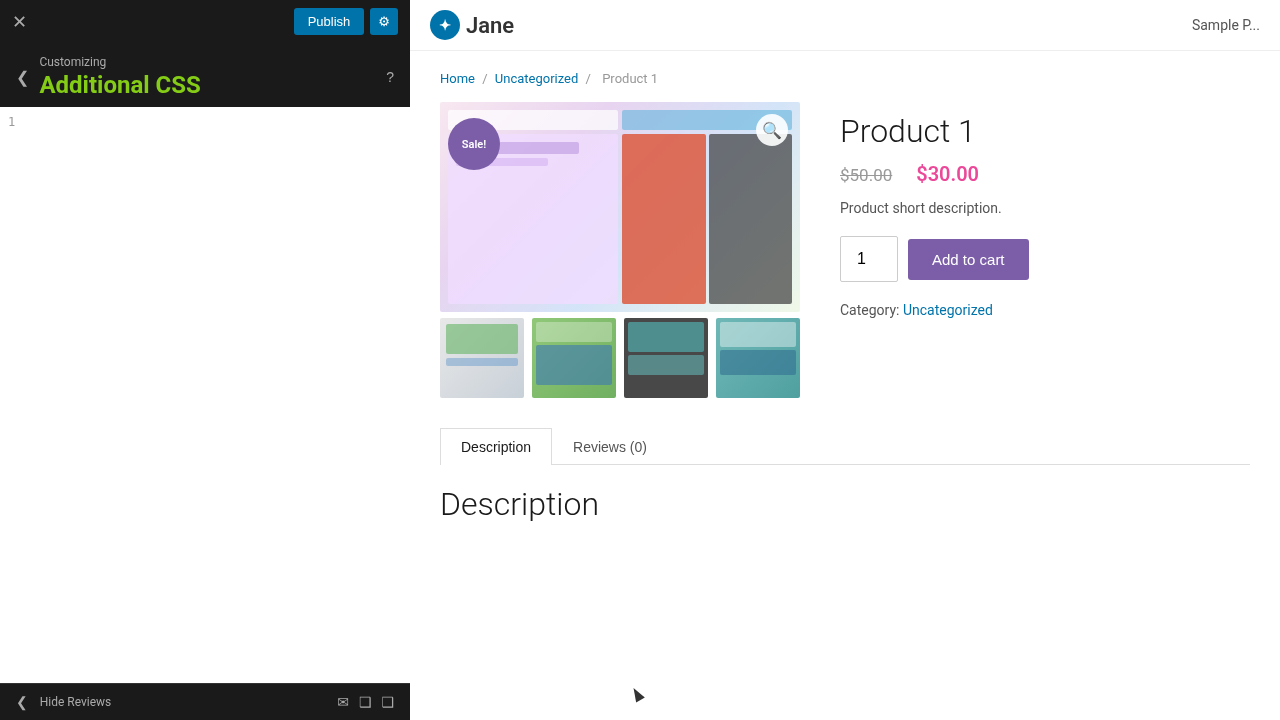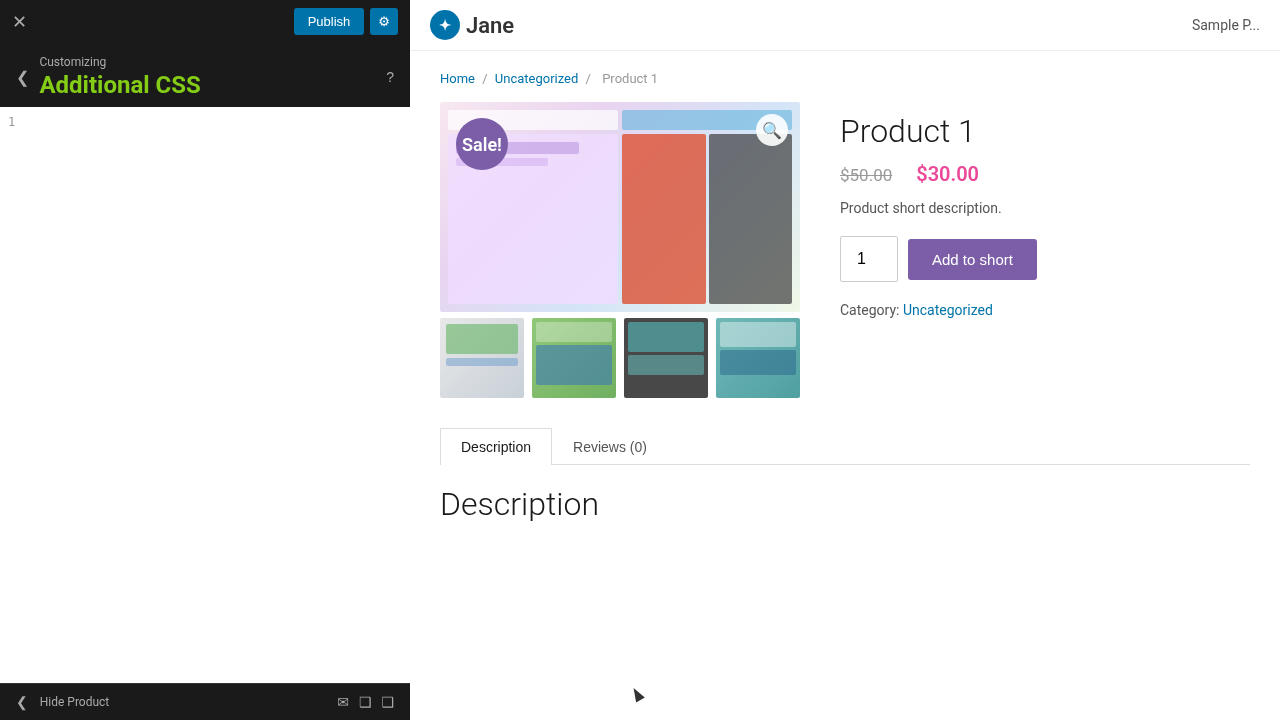--- a/index.html
+++ b/index.html
@@ -204,30 +204,30 @@
     }
 
     
     .product-images {
       flex: 0 0 360px;
       position: relative;
     }
     .sale-badge {
       position: absolute;
       top: 16px;
-      left: 16px;
+      left: 8px;
       background: #7B5EA7;
       color: #fff;
       border-radius: 50%;
       width: 52px;
       height: 52px;
       display: flex;
       align-items: center;
       justify-content: center;
-      font-size: 18px;
+      font-size: 11px;
       font-weight: 600;
       z-index: 2;
     }
     .zoom-icon {
       position: absolute;
       top: 12px;
       right: 12px;
       background: rgba(255,255,255,0.9);
       border-radius: 50%;
       width: 32px;
@@ -417,21 +417,21 @@
       <button class="help-icon">?</button>
     </div>
   </div>
 
   <div class="css-editor-area">
     <span class="line-number">1</span>
   </div>
 
   <div class="left-panel-footer">
     <button class="footer-arrow">❮</button>
-    <span class="footer-hide">Hide Product</span>
+    <span class="footer-hide">Hide Reviews</span>
     <div class="footer-icons">
       <button class="footer-icon-btn">✉</button>
       <button class="footer-icon-btn">❑</button>
       <button class="footer-icon-btn">❑</button>
     </div>
   </div>
 </div>
 
 <div class="right-panel">
 
@@ -509,21 +509,21 @@
 
       <div class="product-info">
         <h1 class="product-title">Product 1</h1>
         <div class="price-section">
           <span class="original-price">$50.00</span>
           <span class="sale-price">$30.00</span>
         </div>
         <p class="short-desc">Product short description.</p>
         <div class="add-to-cart-row">
           <input class="qty-input" type="number" value="1" min="1" style="">
-          <button class="add-to-cart-btn">Add to short</button>
+          <button class="add-to-cart-btn">Add to cart</button>
         </div>
         <div class="category-row">
           <span>Category:</span>
           <a class="category-link">Uncategorized</a>
         </div>
       </div>
     </div>
   </div>
 
   <div class="tabs-section">

